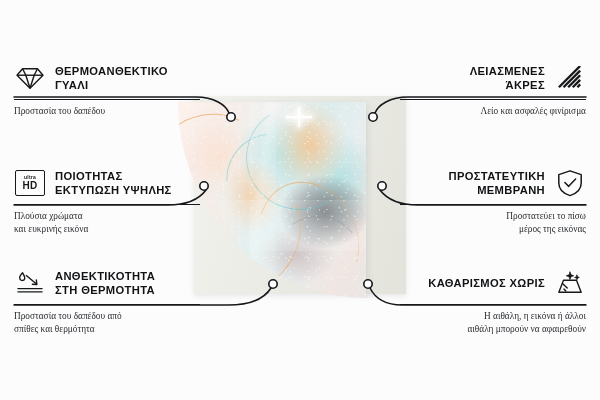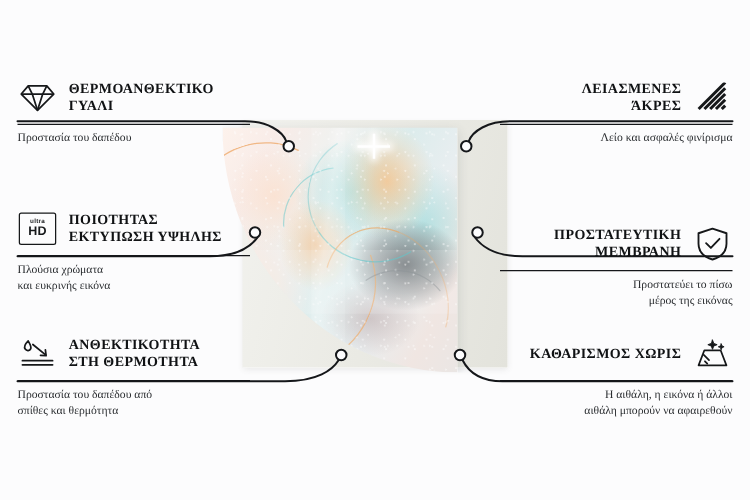--- a/index.html
+++ b/index.html
@@ -156,21 +156,21 @@
   .feature-icon {
     flex: 0 0 auto;
     width: 32px;
     height: 30px;
     display: flex;
     align-items: center;
     justify-content: center;
     color: #16181a;
   }
   .feature-title {
-    font-family: Liberation Serif, serif;
+    font-family: Liberation Sans, sans-serif;
     font-size: 11.2px;
     font-weight: 700;
     letter-spacing: 0.35px;
     line-height: 1.26;
     color: #101214;
     text-transform: uppercase;
   }
   .rule {
     height: 1px;
     background: #15171a;
@@ -182,21 +182,21 @@
     line-height: 1.42;
     color: #2a2d30;
   }
   .feature-desc span { display: block; }
 
   
   .f-heat-glass  { top: 61px; }
   .f-print       { top: 166px; }
   .f-heat-res    { top: 266px; }
   .f-edges       { top: 61px; }
-  .f-membrane    { top: 178px; }
+  .f-membrane    { top: 166px; }
   .f-cleaning    { top: 266px; }
 
   
   .hd-badge {
     width: 28px;
     height: 24px;
     border: 1.4px solid #16181a;
     border-radius: 2px;
     display: flex;
     flex-direction: column;

